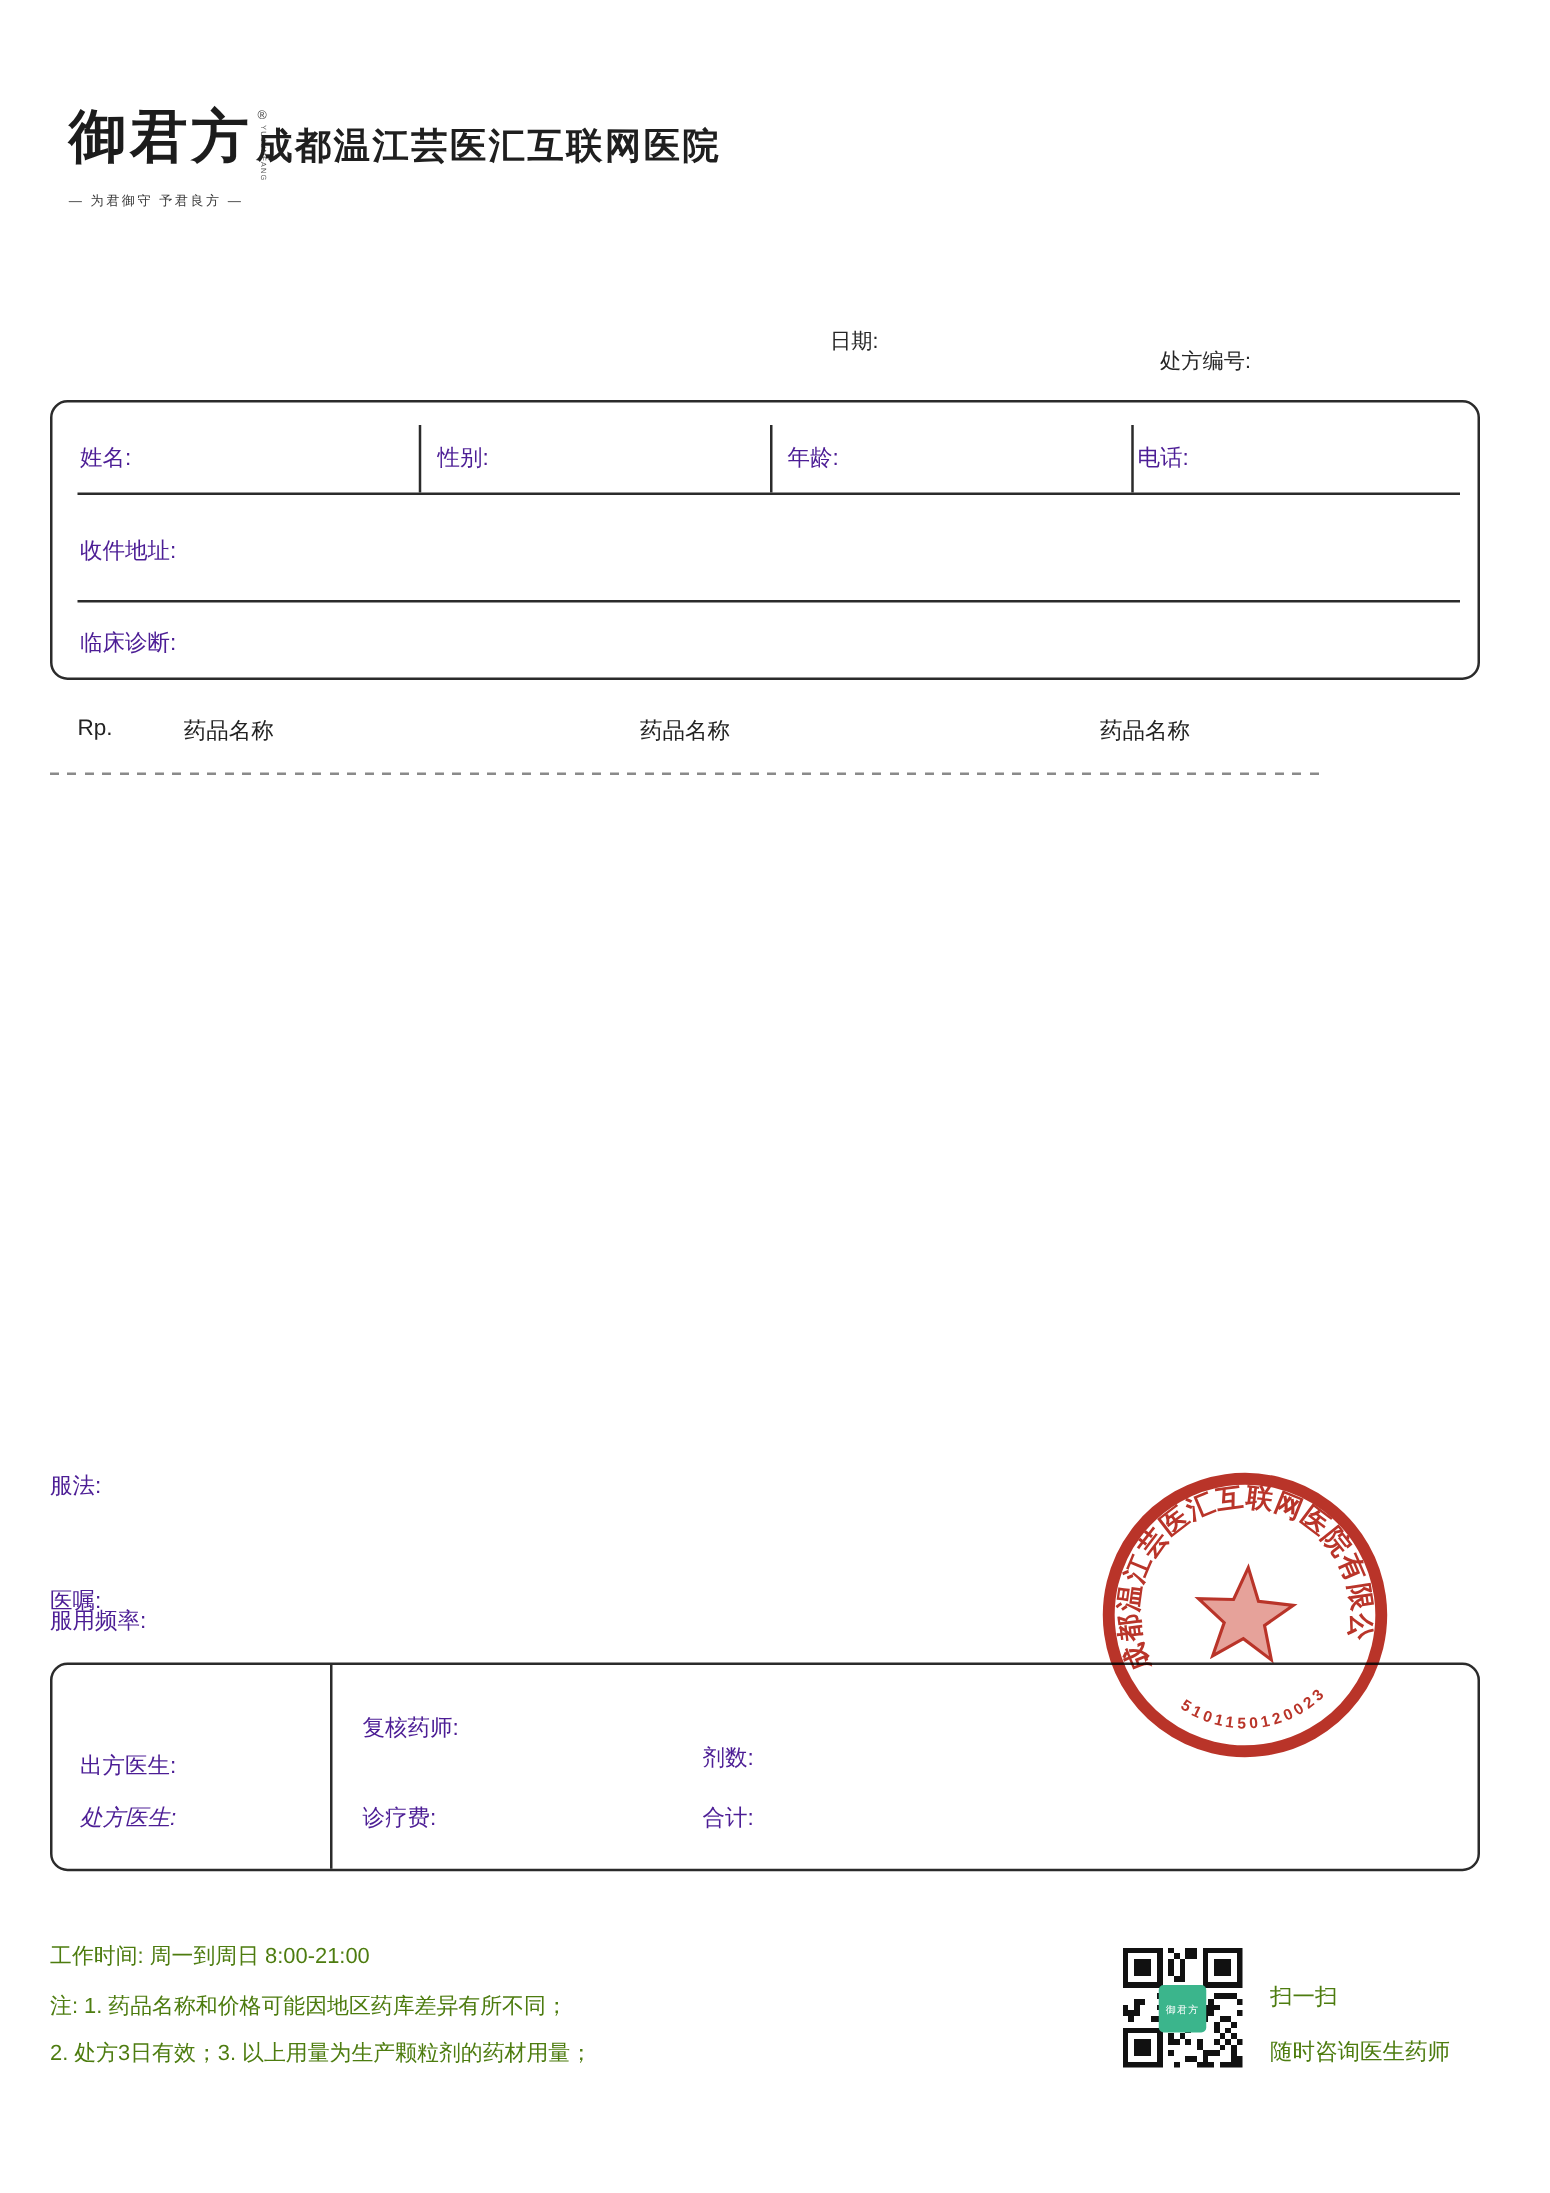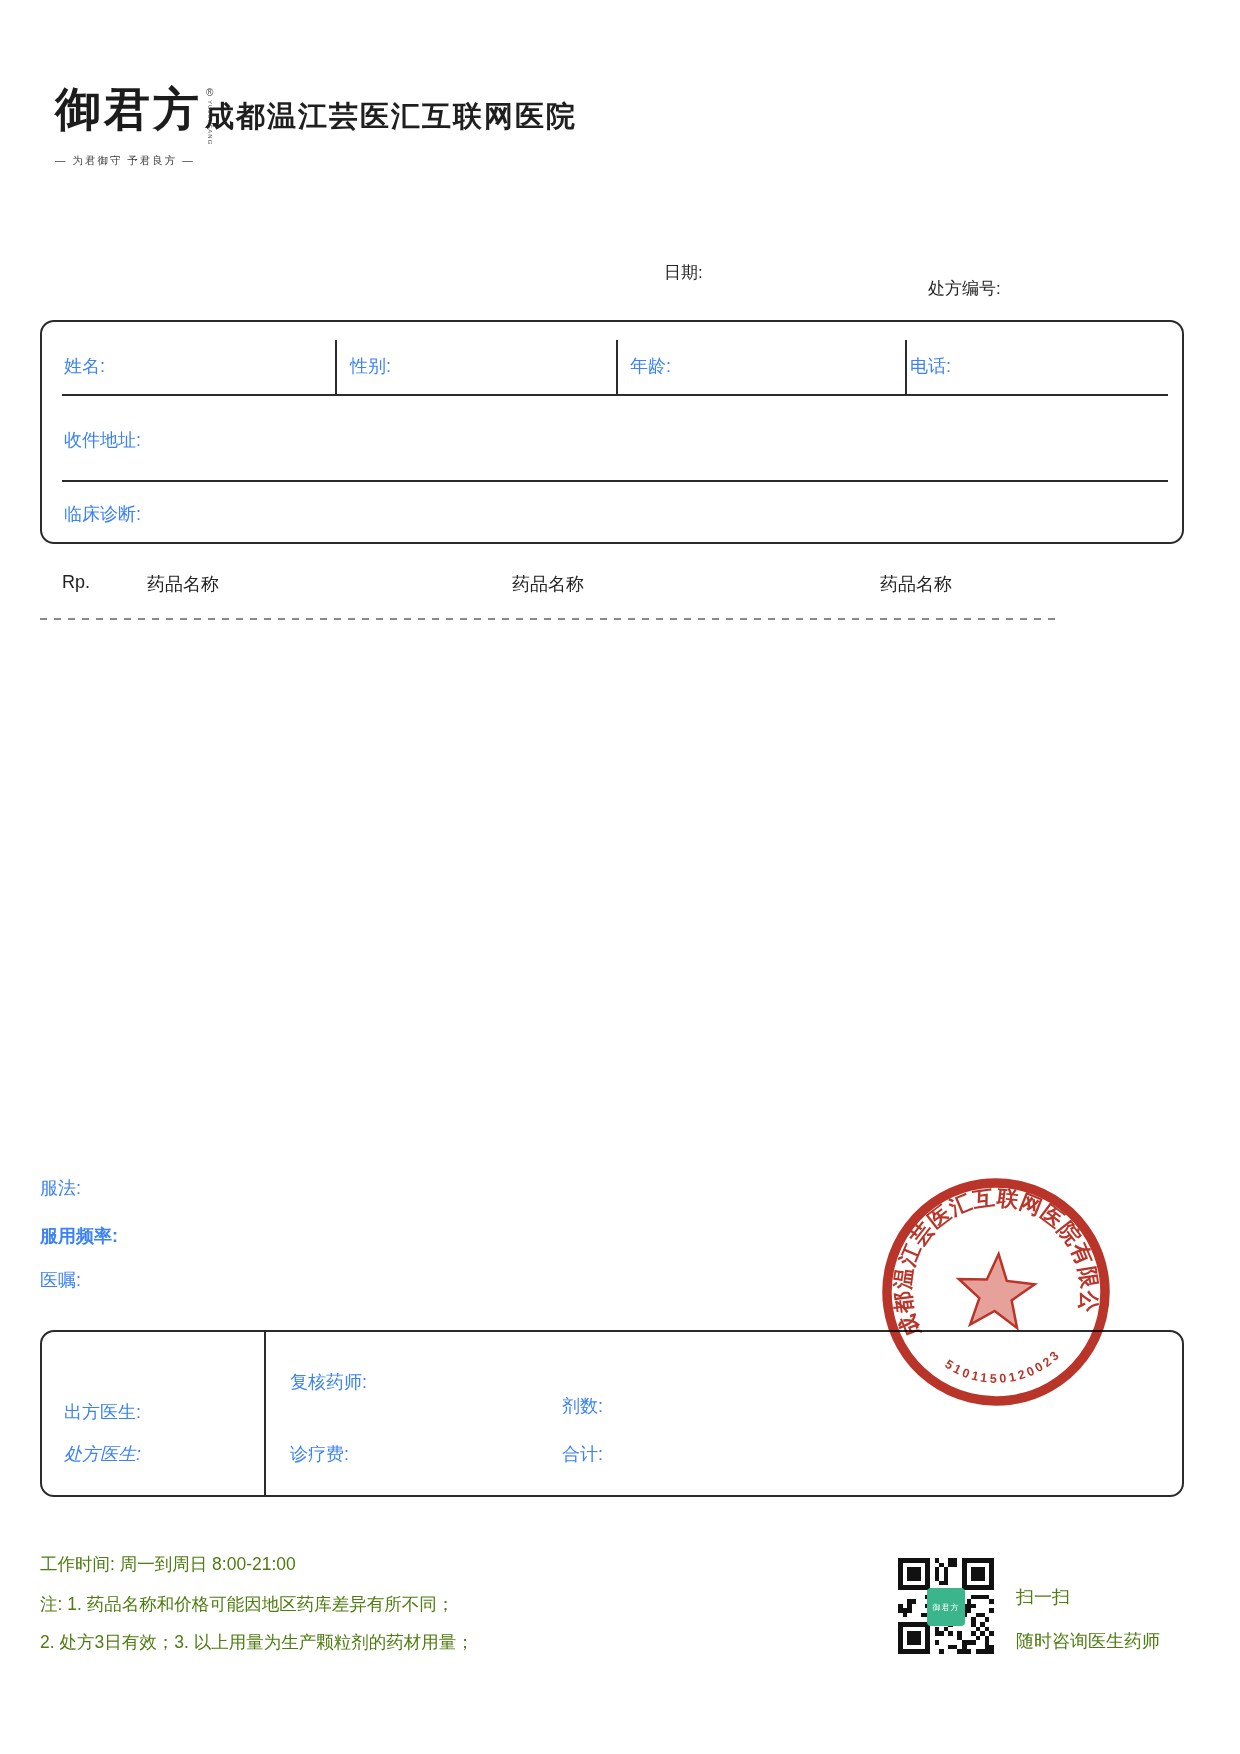--- a/index.html
+++ b/index.html
@@ -15,21 +15,21 @@
   .reg{font-size:10px;line-height:1;}
   .brand-vert{writing-mode:vertical-rl;font-size:6px;letter-spacing:1px;color:#555;}
   .tagline{font-size:10.5px;letter-spacing:2px;color:#3a3a3a;white-space:nowrap;}
   .hospital-title{font-size:29px;font-weight:bold;color:#1f1f1f;letter-spacing:2px;white-space:nowrap;}
 
   
   .meta-text{font-size:17px;color:#262626;white-space:nowrap;}
 
   
   .formbox{border:2px solid #2b2b2b;border-radius:14px;background:transparent;}
-  .flabel{font-size:18px;color:#3b82f6;white-space:nowrap;}
+  .flabel{font-size:18px;color:#4c1d95;white-space:nowrap;}
   .vline{position:absolute;width:1.5px;background:#2b2b2b;}
   .hline{position:absolute;height:1.8px;background:#2b2b2b;}
 
   .dashline{
     position:absolute;height:1.6px;
     background:repeating-linear-gradient(90deg,#8a8a8a 0 7px,transparent 7px 14px);
   }
 
   .rp-text{font-size:18px;color:#222;white-space:nowrap;}
 
@@ -79,21 +79,21 @@
   </div>
 
   <div class="abs rp-text" style="left:62px;top:572px;">Rp.</div>
   <div class="abs rp-text" style="left:147px;top:572px;">药品名称</div>
   <div class="abs rp-text" style="left:512px;top:572px;">药品名称</div>
   <div class="abs rp-text" style="left:880px;top:572px;">药品名称</div>
 
   <div class="dashline" style="left:40px;top:618px;width:1018px;"></div>
 
   <div class="abs flabel" style="left:40px;top:1176px;">服法:</div>
-  <div class="abs flabel" style="left:40px;top:1224px;font-weight:bold;">服用频率:</div>
+  <div class="abs flabel" style="left:40px;top:1284px;">服用频率:</div>
   <div class="abs flabel" style="left:40px;top:1268px;">医嘱:</div>
 
   <div class="abs formbox" style="left:40px;top:1330px;width:1140px;height:163px;">
     <span class="vline" style="left:222px;top:0;bottom:0;height:auto;"></span>
     <span class="abs flabel" style="left:22px;top:44px;margin-top:24px;">出方医生:</span>
     <span class="abs flabel" style="left:248px;top:38px;">复核药师:</span>
     <span class="abs flabel" style="left:520px;top:38px;margin-top:24px;">剂数:</span>
     <span class="abs flabel" style="left:22px;top:110px;font-style:italic;">处方医生:</span>
     <span class="abs flabel" style="left:248px;top:110px;">诊疗费:</span>
     <span class="abs flabel" style="left:520px;top:110px;">合计:</span>

